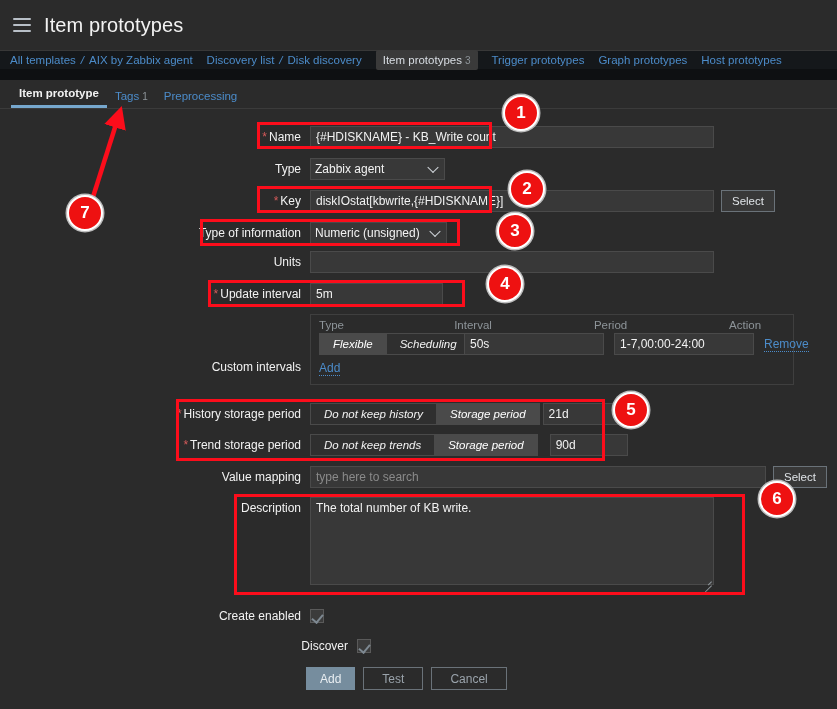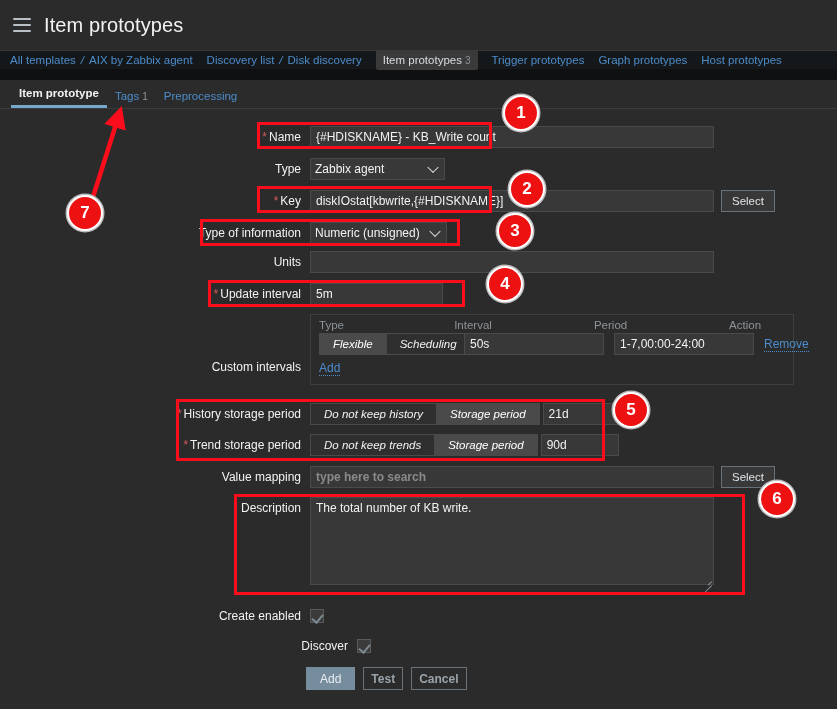--- a/index.html
+++ b/index.html
@@ -167,22 +167,22 @@
   }
 
   
   .btn-primary {
     background: #768d9e; border: 1px solid #768d9e; color: #e9eef2;
     height: 23px; padding: 0 13px; font-size: 12px;
     font-family: "Liberation Sans", sans-serif; cursor:pointer;
   }
   .btn-ghost {
     background: transparent; border: 1px solid #6a7279; color: #9aa3ab;
-    height: 23px; padding: 0 7px; font-size: 12px;
-    font-family: "Liberation Sans", sans-serif; cursor:pointer;font-weight:bold;
+    height: 23px; padding: 0 18px; font-size: 12px;
+    font-family: "Liberation Sans", sans-serif; cursor:pointer;
   }
 
   
   #anno { position:absolute; left:0; top:0; width:837px; height:709px; pointer-events:none; }
   .hbox {
     position: absolute; border: 3px solid #fc0d1b; background: transparent;
   }
   .marker {
     position: absolute; width: 36px; height: 36px; border-radius: 50%;
     background: #ee1111; border: 2px solid #ffffff;
@@ -306,26 +306,26 @@
   </div>
   <input class="fld" style="width: 78px; margin-left: 3px;" value="21d">
 </div>
 
 <div class="row" style="left:0px; top:434px;">
   <div class="lbl" style="width:310px;"><span class="req">*</span><span>Trend storage period</span></div>
   <div class="tgroup">
     <div class="tbtn">Do not keep trends</div>
     <div class="tbtn on">Storage period</div>
   </div>
-  <input class="fld" style="width: 78px; margin-left: 3px;" value="90d">
+  <input class="fld" style="width: 78px; margin-left: 12px;" value="90d">
 </div>
 
 <div class="row" style="left:0px; top:466px;">
   <div class="lbl" style="width:310px;">Value mapping</div>
-  <input class="fld" style="width: 404px; font-weight: bold;" placeholder="type here to search">
+  <input class="fld" style="width: 456px;" placeholder="type here to search">
   <button class="btn" style="margin-left:7px;">Select</button>
 </div>
 
 <div class="row" style="left:0px; top:497px; align-items:flex-start;">
   <div class="lbl" style="width:310px; padding-top:4px;">Description</div>
   <span class="taWrap">
     <textarea class="fld" style="width: 404px; height: 88px;">The total number of KB write.</textarea>
     <span class="grip"></span>
   </span>
 </div>

